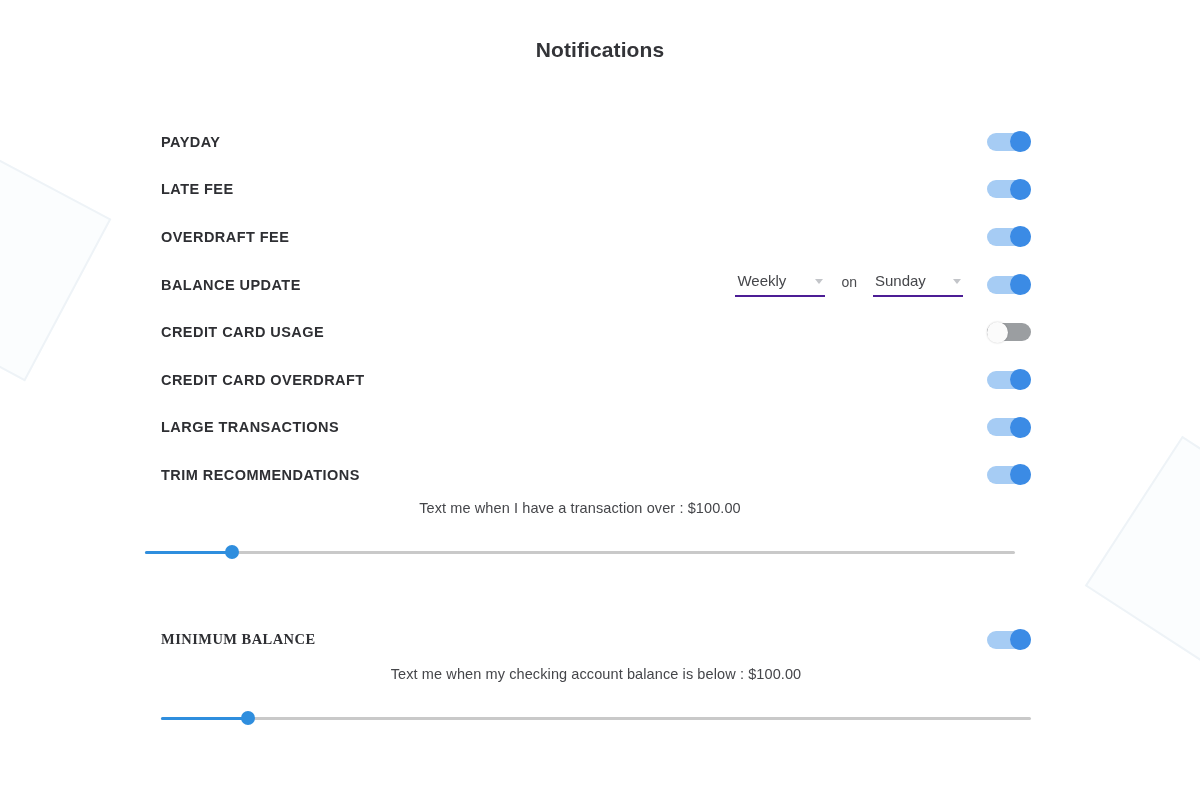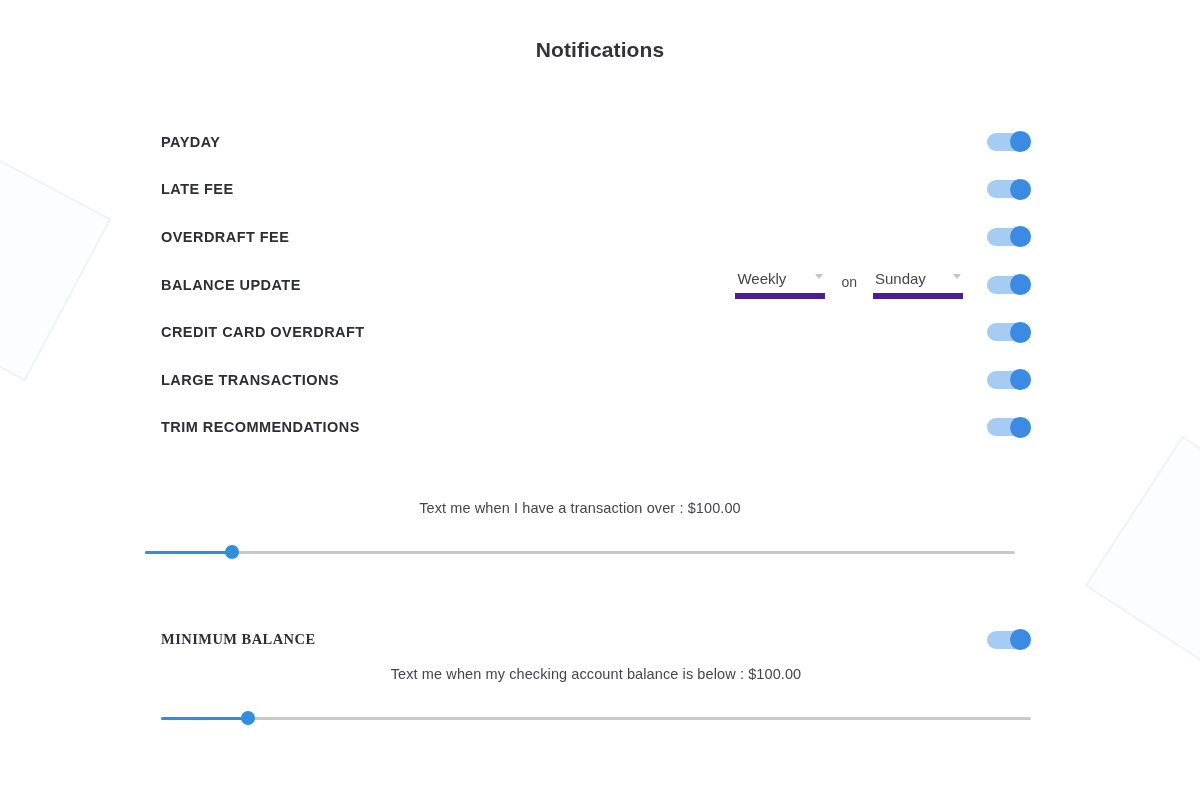--- a/index.html
+++ b/index.html
@@ -98,23 +98,23 @@
 
   
   .schedule {
     display: flex;
     align-items: center;
     margin-right: 24px;
   }
   .select {
     position: relative;
     display: inline-flex;
-    align-items: center;
+    align-items: flex-end;
     justify-content: space-between;
-    border-bottom: 6px solid #4c1d95;
+    border-bottom: 2px solid #4c1d95;
     padding: 0 2px 6px 2px;
     min-width: 86px;
     cursor: pointer;
   }
   .select-value {
     font-size: 15px;
     color: #45464a;
     white-space: nowrap;
   }
   .caret {
@@ -271,20 +271,29 @@
             <span class="caret"></span>
           </div>
         </div>
         <div class="toggle on">
           <div class="track"></div>
           <div class="knob"></div>
         </div>
       </div>
     </div>
 
+    <div class="row">
+      <div class="row-label">CREDIT CARD USAGE</div>
+      <div class="row-controls">
+        <div class="toggle off">
+          <div class="track"></div>
+          <div class="knob"></div>
+        </div>
+      </div>
+    </div>
 
     <div class="row">
       <div class="row-label">CREDIT CARD OVERDRAFT</div>
       <div class="row-controls">
         <div class="toggle on">
           <div class="track"></div>
           <div class="knob"></div>
         </div>
       </div>
     </div>

